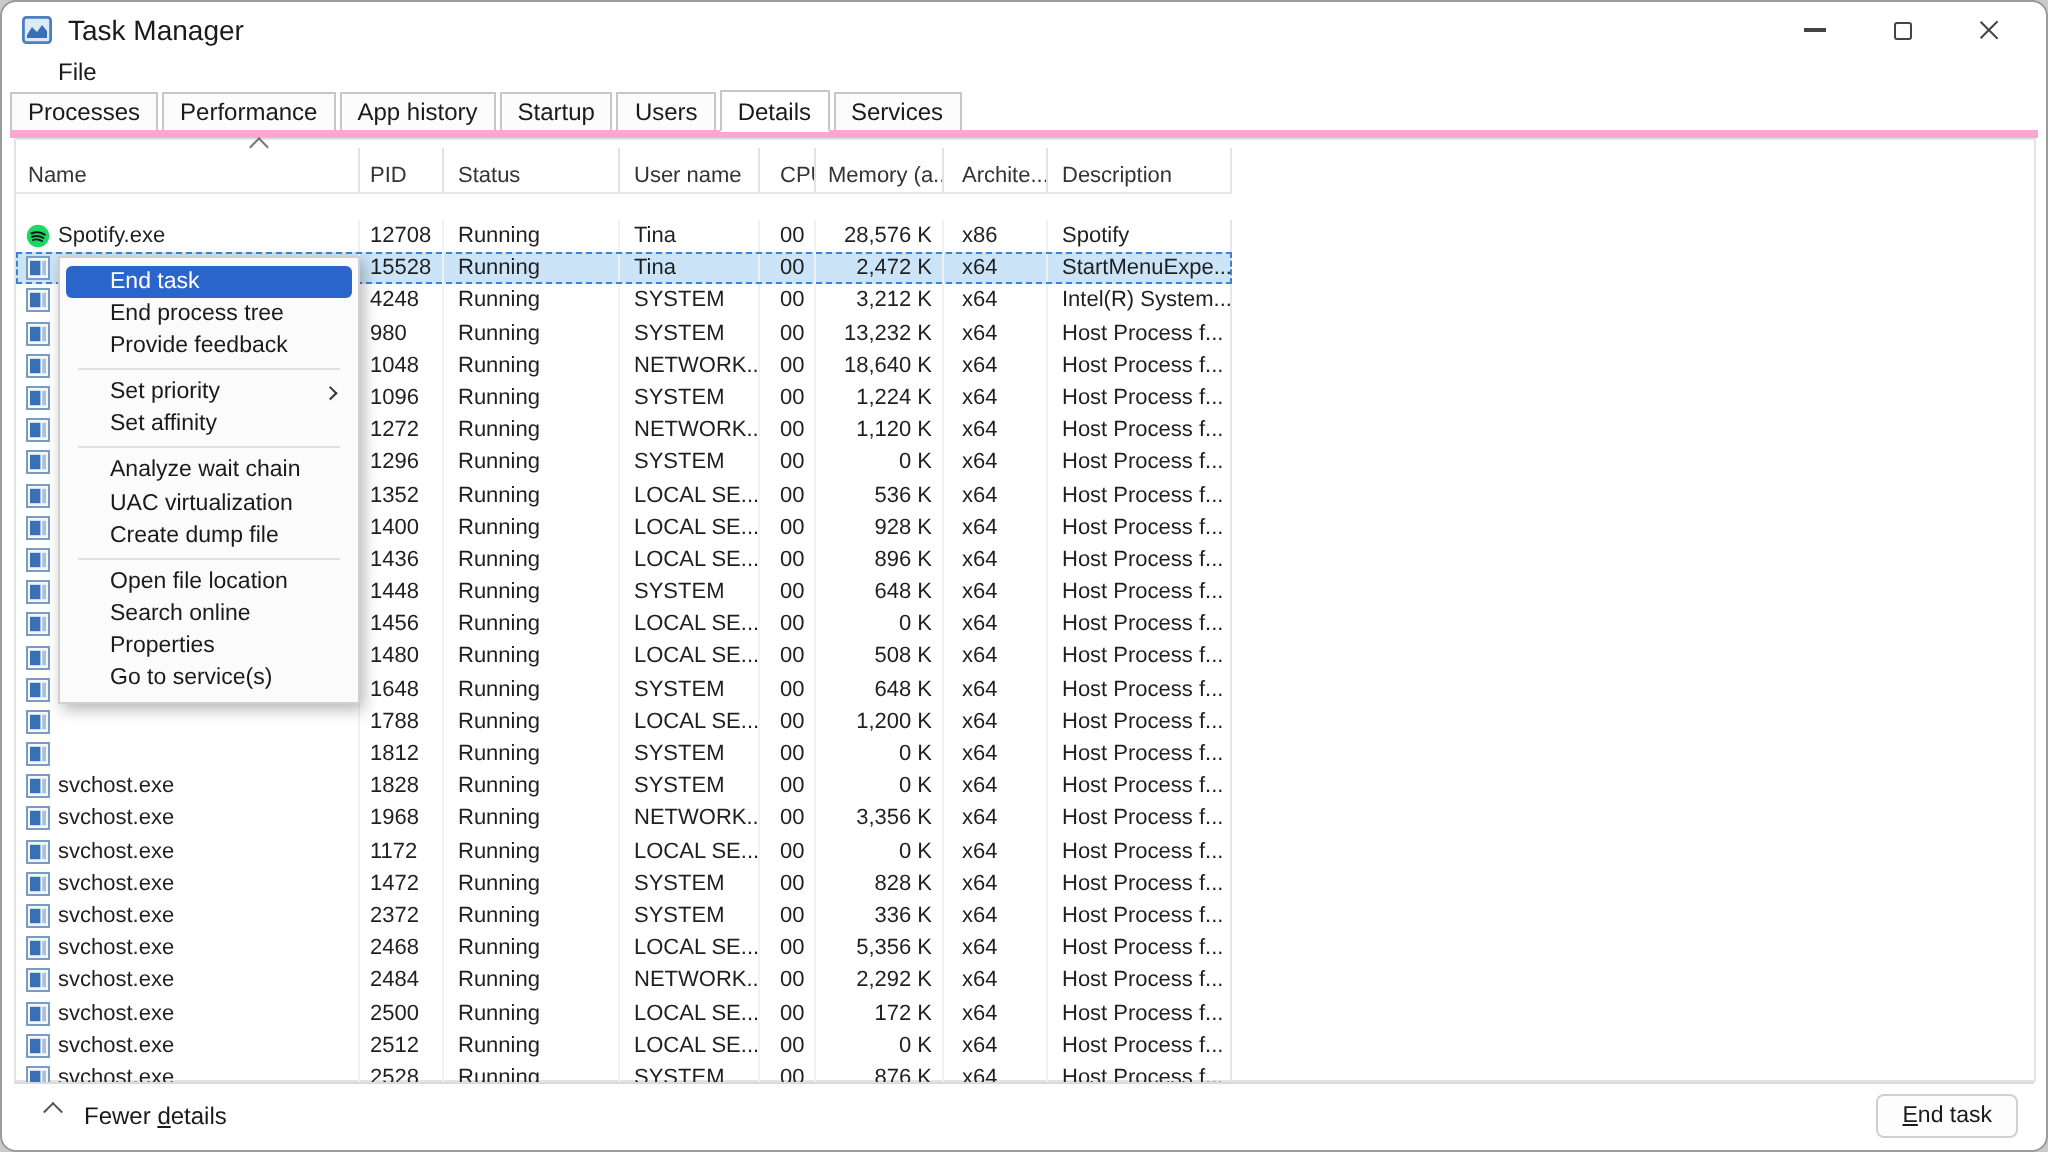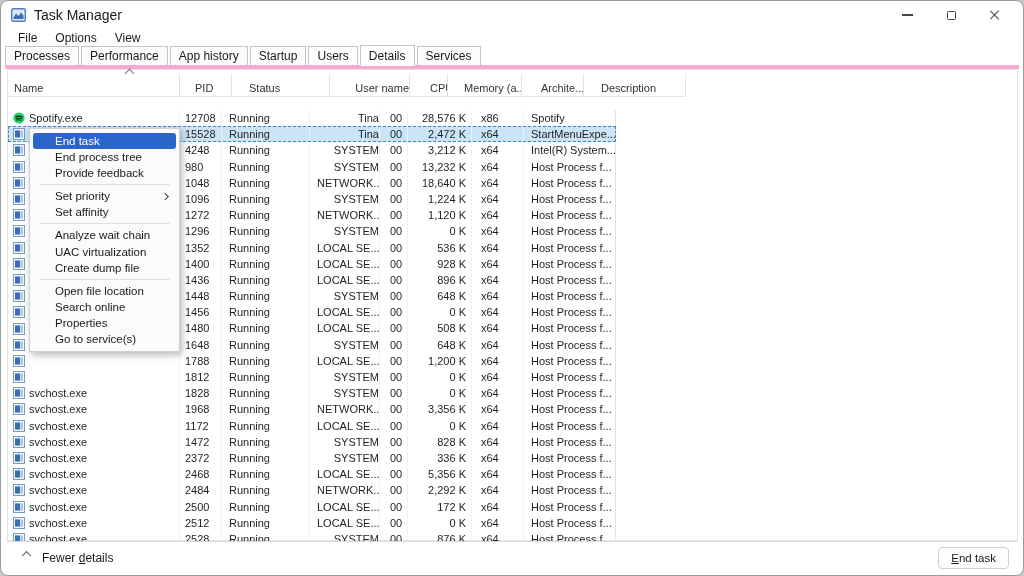--- a/index.html
+++ b/index.html
@@ -13,41 +13,41 @@
   .titlebar .title { margin-left:8px; font-size:14px; color:#1a1a1a; }
   .win-controls { position:absolute; right:6px; top:0; height:28px; display:flex; }
   .win-btn { width:44px; height:28px; display:flex; align-items:center; justify-content:center; cursor:default; }
   .min-glyph { width:11px; height:1.4px; background:#444; }
   .max-glyph { width:9px; height:9px; border:1.2px solid #444; border-radius:1.5px; }
   .x-glyph { position:relative; width:12px; height:12px; }
   .x-glyph::before,.x-glyph::after { content:""; position:absolute; left:5.4px; top:0; width:1.3px; height:12px; background:#444; }
   .x-glyph::before { transform:rotate(45deg); } .x-glyph::after { transform:rotate(-45deg); }
 
   
-  .menubar { position:absolute; left:0; top:27px; height:19px; display:flex; align-items:center; padding-left:8px; }
+  .menubar { position:absolute; left:0; top:27px; height:19px; display:flex; align-items:center; padding-left:8px;flex-direction:column; }
   .menubar-item { font-size:12px; color:#1a1a1a; padding:1px 9px; }
 
   
   .tabstrip { position:absolute; left:4px; top:47px; right:4px; height:21px; border-bottom:4px solid #f9a8d4; display:flex; align-items:flex-end; }
   .tab { font-size:12px; color:#1a1a1a; background:#fcfcfc; border:1px solid #c6c6c6; border-bottom:none;
          padding:2px 8px 3px 8px; margin-right:2px; height:19px; }
   .tab.active { background:#ffffff; height:21px; padding-top:3px; position:relative; margin-bottom:-1px; border-bottom:1px solid #fff; }
 
   
   .content { position:absolute; left:6px; top:68px; width:1011px; height:472px; background:#fff; border:1px solid #e3e3e3; }
   .sort-caret { position:absolute; left:118px; top:0px; width:7px; height:7px;
                 border-left:1.4px solid #777; border-top:1.4px solid #777; transform:rotate(45deg); }
-  .header-row { position:absolute; left:0; top:4px; height:23px; display:flex; border-bottom:1px solid #e6e6e6;gap:10px; }
+  .header-row { position:absolute; left:0; top:4px; height:23px; display:flex; border-bottom:1px solid #e6e6e6; }
   .hcell { font-size:11px; color:#333; border-right:1px solid #e2e2e2; padding:8px 0 0 6px; overflow:hidden; white-space:nowrap; }
   .rows { position:absolute; left:0; top:40px; width:608px; }
   .trow { display:flex; height:16.2px; position:relative; }
   .trow.selected { background:#cce4f7; outline:1px dashed #3c85d6; outline-offset:-1px; }
   .tcell { font-size:11px; color:#1f1f1f; line-height:16.2px; white-space:nowrap; overflow:hidden; border-right:1px solid #f1f1f1; }
   .c0 { width:172px; } .c1 { width:42px; padding-left:5px; } .c2 { width:88px; padding-left:7px; }
-  .c3 { width:70px; padding-left:7px;text-align:right; } .c4 { width:28px; padding-left:10px; }
+  .c3 { width:70px; padding-left:7px; } .c4 { width:28px; padding-left:10px; }
   .c5 { width:64px; text-align:right; padding-right:5px; } .c6 { width:52px; padding-left:9px; }
   .c7 { width:92px; padding-left:7px; border-right:1px solid #e6e6e6; }
   .name-cell { display:flex; align-items:center; padding-left:2px; }
   .row-icon { width:12px; height:12px; margin:0 4px 0 3px; flex:0 0 auto; }
   .row-icon svg { display:block; width:12px; height:12px; }
 
   
   .context-menu { position:absolute; left:28px; top:127px; width:151px; background:#fbfbfb;
                   border:1px solid #cfcfcf; box-shadow:2px 3px 7px rgba(0,0,0,.28); padding:4px 0; z-index:10; }
   .menu-item { position:relative; height:16.1px; font-size:11.5px; color:#1a1a1a; line-height:16.1px;

